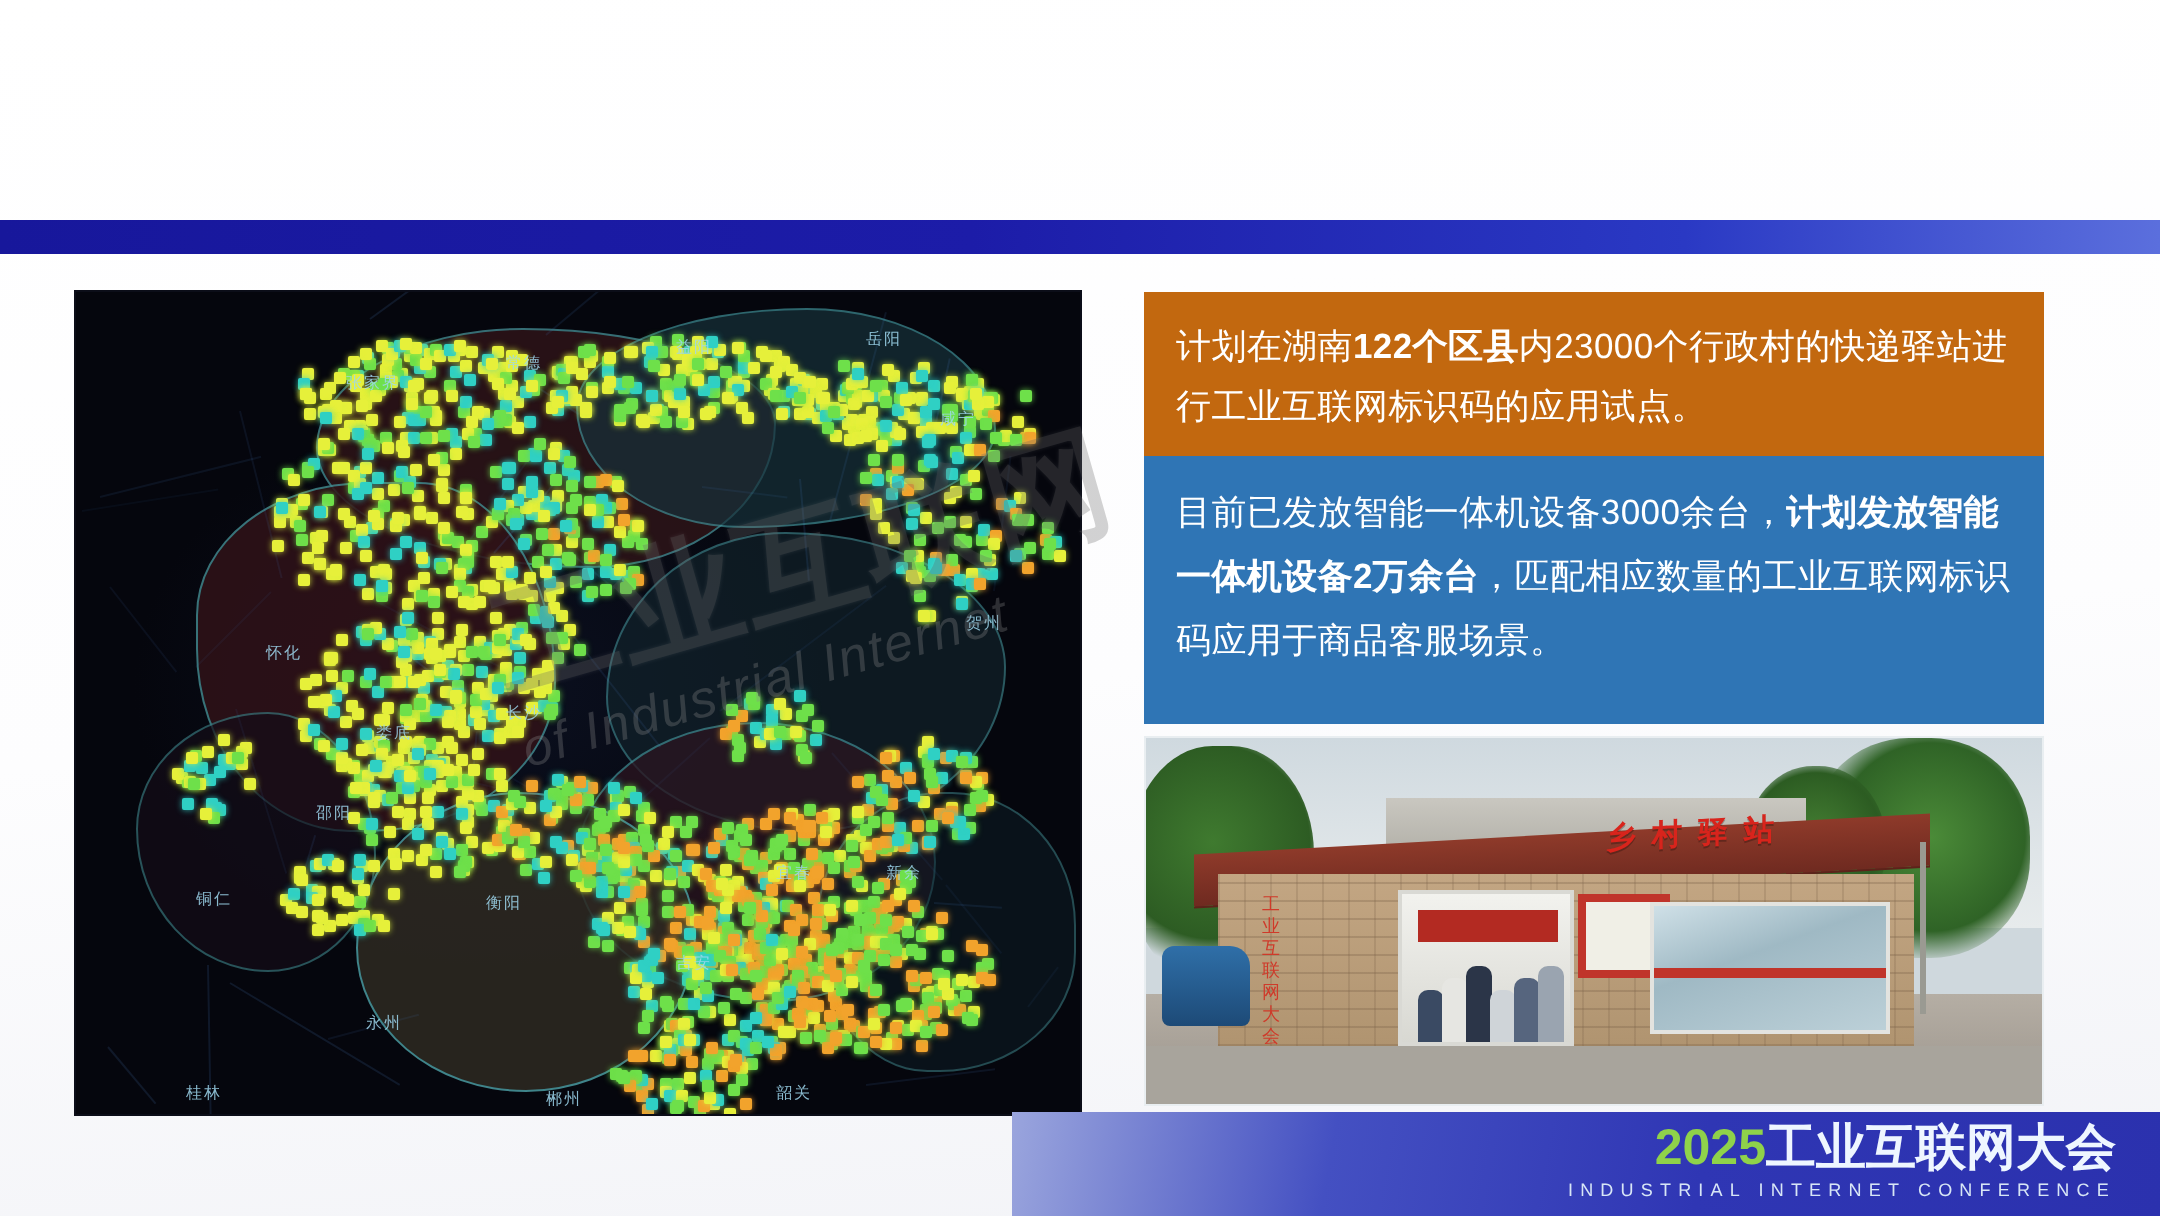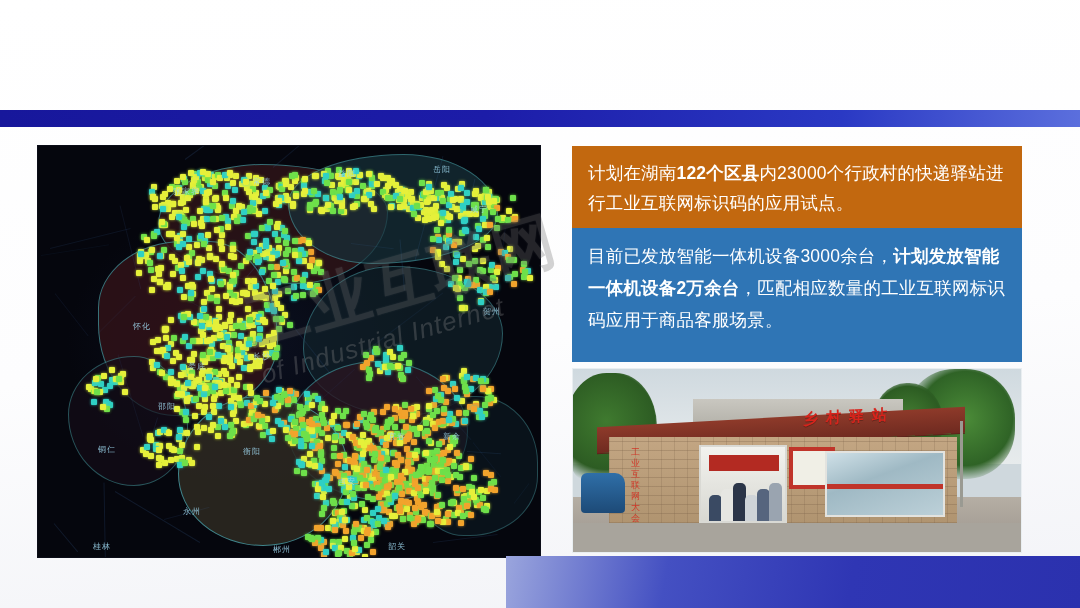--- a/index.html
+++ b/index.html
@@ -2389,20 +2389,24 @@
         <span>村</span>
         <span>驿</span>
         <span>站</span>
       </div>
     <div class="ph-bike"></div>
     <div class="ph-pole"></div>
   </div>
 
   <div class="footer-band"></div>
   <div class="conf-logo">
+    <div class="conf-line1">
+      <span class="yr">2025</span><span class="cn">工业互联网大会</span>
+    </div>
+    <div class="conf-line2">INDUSTRIAL INTERNET CONFERENCE</div>
   </div>
 
   <div class="watermark">
     <div class="wm-cn">工业互联网</div>
     <div class="wm-en">of Industrial Internet</div>
   </div>
 
 </div>
 
 </body></html>

